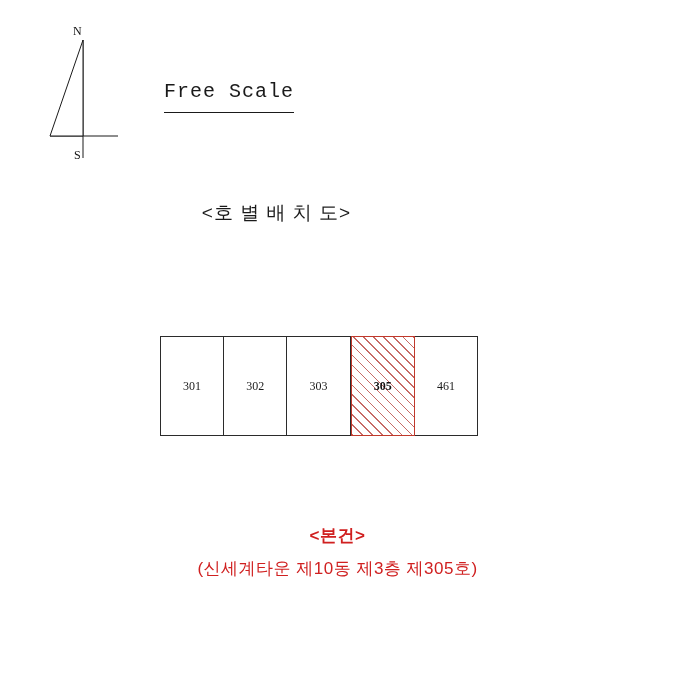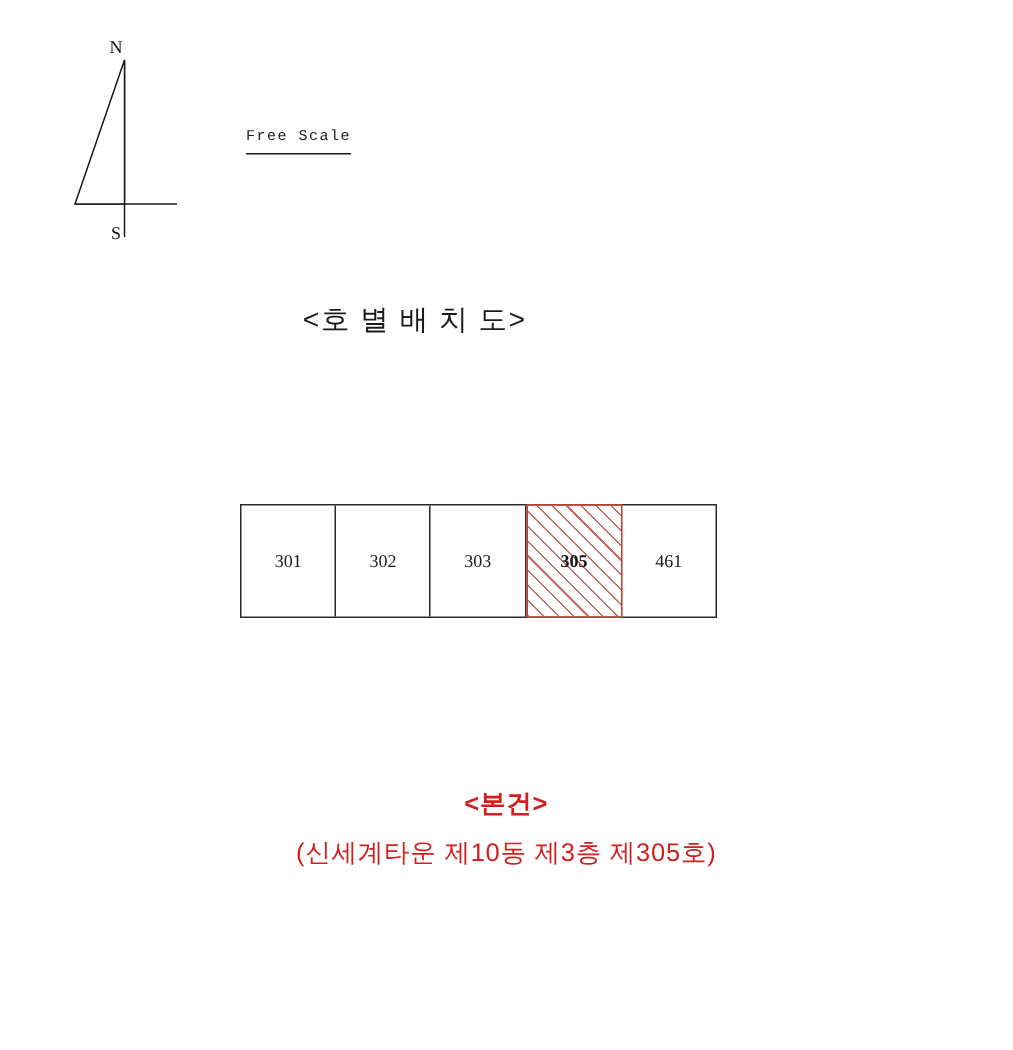--- a/index.html
+++ b/index.html
@@ -40,25 +40,25 @@
   }
   .compass-n { left: 33px; top: 6px; }
   .compass-s { left: 34px; top: 130px; }
 
   
   .free-scale {
     position: absolute;
     left: 164px;
     top: 84px;
     font-family: "Liberation Mono", monospace;
-    font-size: 10px;
+    font-size: 20px;
     color: #1a1a1a;
     letter-spacing: 1px;
     border-bottom: 1px solid #1a1a1a;
-    padding-bottom: 2px;
+    padding-bottom: 12px;
     line-height: 16px;
   }
 
   
   .diagram-title {
     position: absolute;
     left: 0;
     top: 200px;
     width: 553px;
     text-align: center;
@@ -67,21 +67,21 @@
     color: #1a1a1a;
     letter-spacing: 1px;
   }
 
   
   .units-wrap {
     position: absolute;
     left: 160px;
     top: 336px;
     width: 318px;
-    height: 76px;
+    height: 100px;
   }
   .units-row {
     display: flex;
     width: 100%;
     height: 100%;
     border: 1px solid #2b2b2b;
     box-sizing: border-box;
     background: #ffffff;
   }
   .unit {

